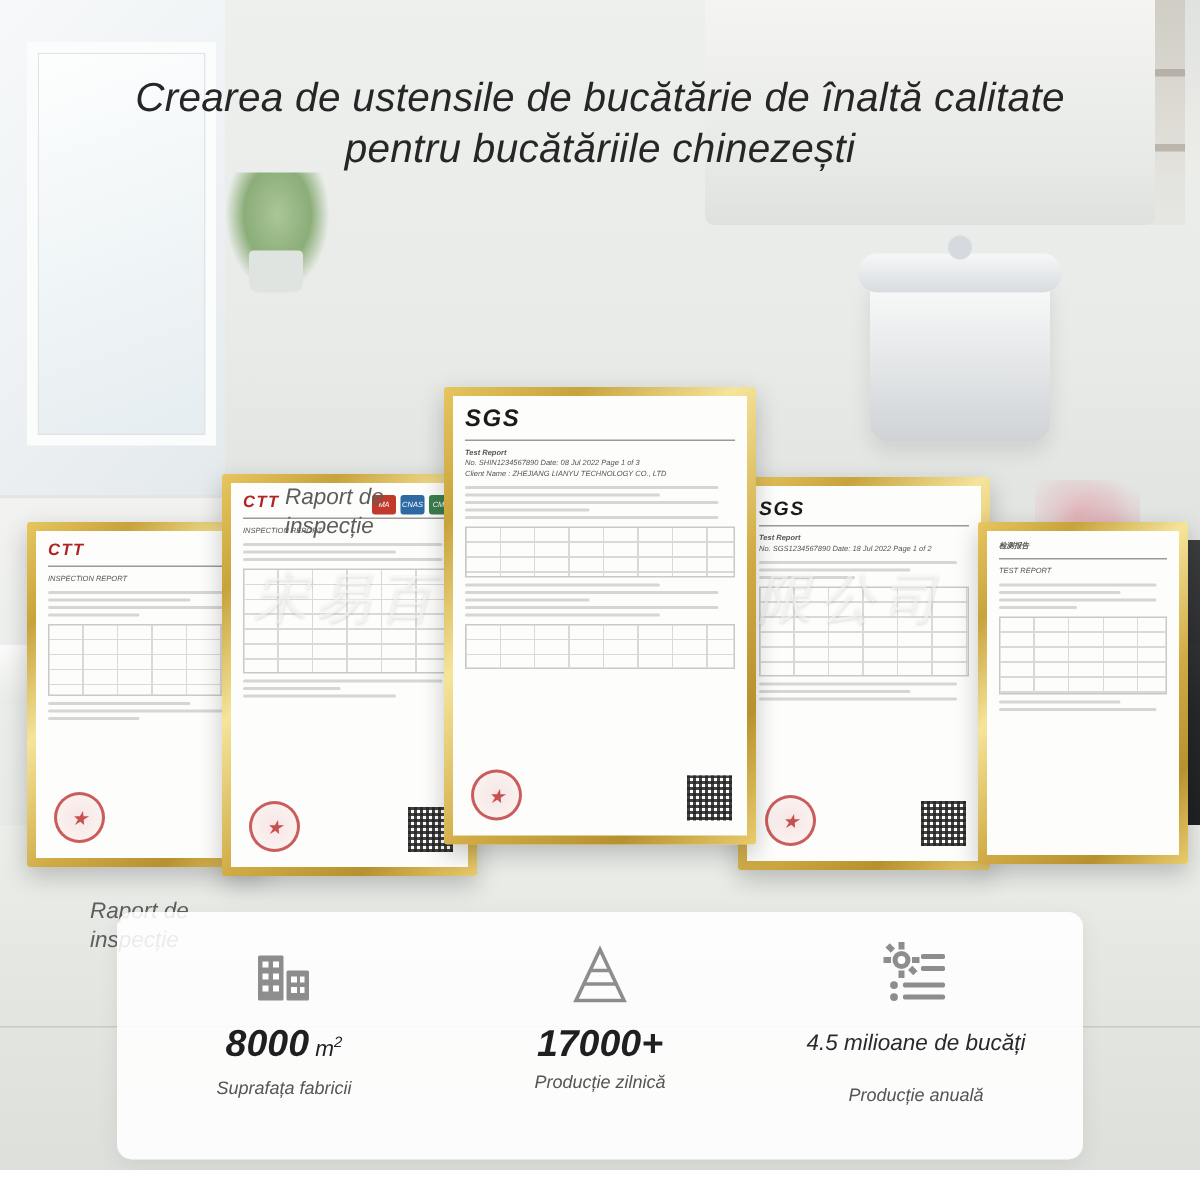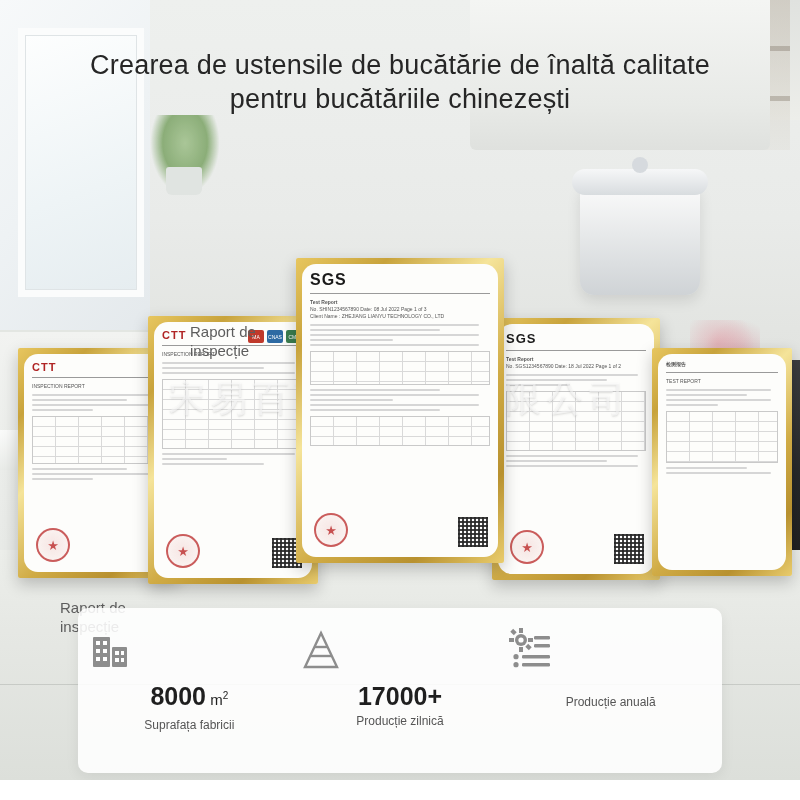--- a/index.html
+++ b/index.html
@@ -7,20 +7,21 @@
     margin: 0; padding: 0;
     width: 800px; height: 800px;
     font-family: "Liberation Sans", sans-serif;
     overflow: hidden;
   }
   .page {
     position: relative;
     width: 800px; height: 780px;
     background: #f2f3f0;
     overflow: hidden;
+    font-style: italic;
   }
 
   
   .bg {
     position: absolute; inset: 0;
     background:
       linear-gradient(to bottom, #eef0ee 0%, #e9ebe9 28%, #e3e5e2 42%, #dfe1de 55%, #e8eae7 70%, #f1f2ef 100%);
   }
   .bg-window {
     position: absolute;
@@ -146,21 +147,20 @@
     padding: 6px;
     box-shadow: 0 6px 16px rgba(0,0,0,.22);
     border-radius: 2px;
   }
   .cert-inner {
     width: 100%; height: 100%;
     background: #fdfdfb;
     position: relative;
     overflow: hidden;
     padding: 7px 8px;
-    border-radius: 14px;
   }
   .cert-title {
     font-size: 11px; font-weight: bold; color: #1a1a1a;
     letter-spacing: 1px;
   }
   .cert-title.red { color: #b02424; }
   .cert-head-line {
     height: 1px; background: #9a9a9a; margin: 4px 0 5px 0;
   }
   .cert-sub { font-size: 5px; color: #555; line-height: 7px; }
@@ -224,21 +224,21 @@
     left: 78px; top: 608px; width: 644px; height: 165px;
     background: rgba(255,255,255,.88);
     border-radius: 10px;
     box-shadow: 0 4px 14px rgba(0,0,0,.07);
     display: flex;
     align-items: flex-start;
     padding: 16px 6px 10px 6px;
   }
   .stat {
     flex: 1;
-    display: flex; flex-direction: column; 
+    display: flex; flex-direction: column; align-items: center;
     text-align: center;
   }
   .stat-icon {
     height: 52px; width: 52px;
     display: flex; align-items: center; justify-content: center;
     color: #8d8d8d;
     margin-bottom: 6px;
   }
   .stat-icon svg { display: block; }
   .stat-value {
@@ -464,18 +464,19 @@
           <rect x="18" y="18" width="5" height="4" transform="rotate(45 20.5 20)"></rect>
           <circle cx="13" cy="13" r="2.6" fill="#fff"></circle>
           <rect x="26" y="9" width="16" height="3.4" rx="1.2"></rect>
           <rect x="26" y="17" width="16" height="3.4" rx="1.2"></rect>
           <rect x="14" y="28" width="28" height="3.4" rx="1.2"></rect>
           <rect x="14" y="36" width="28" height="3.4" rx="1.2"></rect>
           <circle cx="8" cy="29.7" r="2.6"></circle>
           <circle cx="8" cy="37.7" r="2.6"></circle>
         </svg>
       </div>
+      <div class="stat-value">4.5 milioane de bucăți</div>
       <div class="stat-label">Producție anuală</div>
     </div>
 
   </div>
 
 </div>
 
 </body></html>

